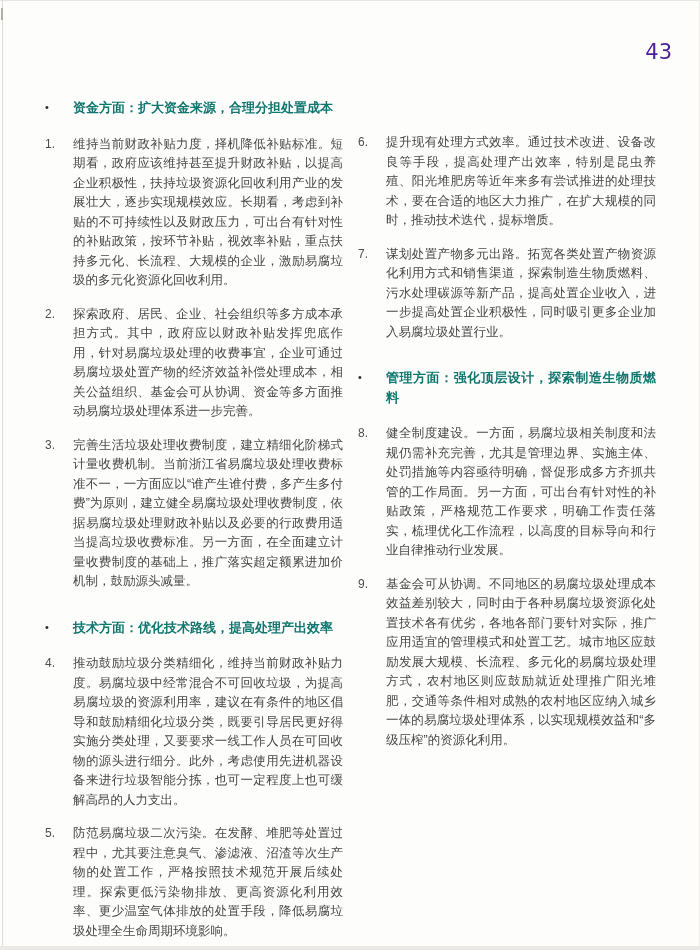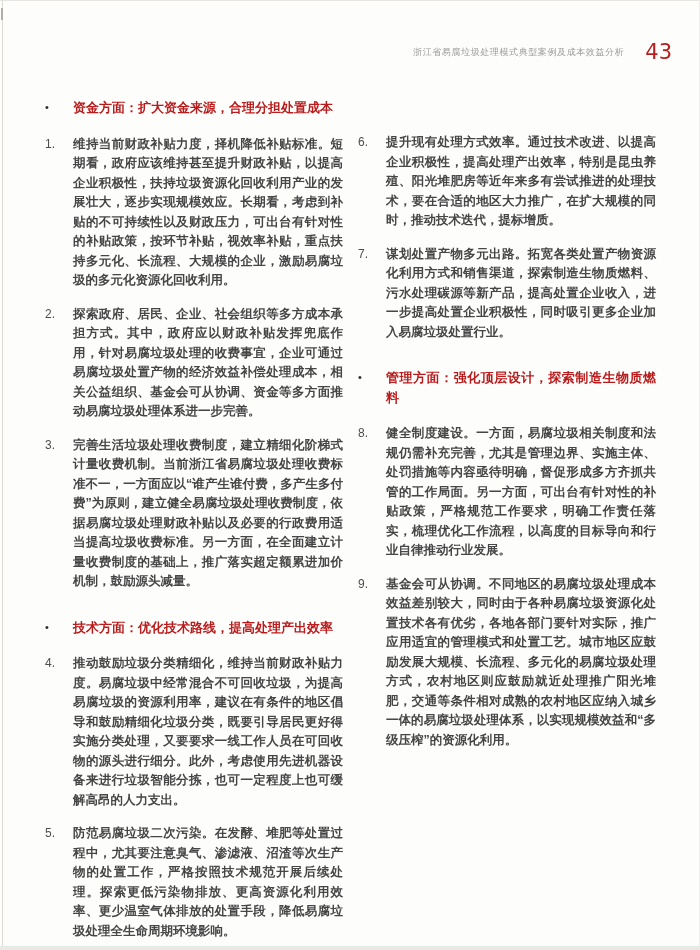--- a/index.html
+++ b/index.html
@@ -15,55 +15,54 @@
   
   .edge-left   { position:absolute; left:2px; top:0; width:1px; height:950px; background:#dcdbd6; }
   .edge-left-dark { position:absolute; left:1px; top:8px; width:2px; height:12px; background:#b2afa7; }
   .edge-bottom { position:absolute; left:0; bottom:0; width:700px; height:4px; background:#eae9e5; }
   .edge-top    { position:absolute; left:0; top:0; width:700px; height:1px; background:#e7e6e2; }
   .edge-right  { position:absolute; right:0; top:0; width:1px; height:950px; background:#eeede9; }
 
   
   .header { position:absolute; top:42px; right:28px; display:flex; align-items:center; }
   .header-title { font-size:9px; color:#9b9b9b; letter-spacing:0.6px; }
-  .page-num { font-size:21px; color:#b91c1c; margin-left:21px; line-height:1; font-family:"DejaVu Sans",sans-serif; }
+  .page-num { font-size:21px; color:#4c1d95; margin-left:21px; line-height:1; font-family:"DejaVu Sans",sans-serif; }
 
   
   .col { position:absolute; width:298px; display:flex; flex-direction:column; }
   .col-left  { left:45px;  top:98px;  }
   .col-right { left:358px; top:133px; }
 
   .block { display:flex; margin-bottom:14px; }
   .block.heading { margin-top:12px; margin-bottom:17px; }
   .col > .block:first-child { margin-top:0; }
 
   .num, .bullet {
     flex:0 0 28px; width:28px;
     font-size:12px; line-height:19.5px; color:#4d4d4d;
   }
   .bullet { color:#262626; font-size:11px; }
   .txt {
     flex:1; font-size:12.5px; line-height:19.5px; color:#464646;
-    text-align:justify; text-justify:inter-ideograph;font-weight:bold;
+    text-align:justify; text-justify:inter-ideograph;
   }
-  .heading .txt { font-weight:bold; color:#b91c1c; font-size:13px; }
+  .heading .txt { font-weight:bold; color:#0f766e; font-size:13px; }
 </style>
 </head>
 <body>
 
 <div class="page">
 
   <div class="edge-top"></div>
   <div class="edge-left"></div>
   <div class="edge-left-dark"></div>
   <div class="edge-right"></div>
   <div class="edge-bottom"></div>
 
   <div class="header">
-    <span class="header-title">浙江省易腐垃圾处理模式典型案例及成本效益分析</span>
     <span class="page-num">43</span>
   </div>
 
   <div class="col col-left">
 
     <div class="block heading">
       <span class="bullet">•</span>
       <div class="txt">资金方面：扩大资金来源，合理分担处置成本</div>
     </div>
 
@@ -96,21 +95,21 @@
       <span class="num">5.</span>
       <div class="txt">防范易腐垃圾二次污染。在发酵、堆肥等处置过程中，尤其要注意臭气、渗滤液、沼渣等次生产物的处置工作，严格按照技术规范开展后续处理。探索更低污染物排放、更高资源化利用效率、更少温室气体排放的处置手段，降低易腐垃圾处理全生命周期环境影响。</div>
     </div>
 
   </div>
 
   <div class="col col-right">
 
     <div class="block">
       <span class="num">6.</span>
-      <div class="txt">提升现有处理方式效率。通过技术改进、以提高企业积极性，提高处理产出效率，特别是昆虫养殖、阳光堆肥房等近年来多有尝试推进的处理技术，要在合适的地区大力推广，在扩大规模的同时，推动技术迭代，提标增质。</div>
+      <div class="txt">提升现有处理方式效率。通过技术改进、设备改良等手段，提高处理产出效率，特别是昆虫养殖、阳光堆肥房等近年来多有尝试推进的处理技术，要在合适的地区大力推广，在扩大规模的同时，推动技术迭代，提标增质。</div>
     </div>
 
     <div class="block">
       <span class="num">7.</span>
       <div class="txt">谋划处置产物多元出路。拓宽各类处置产物资源化利用方式和销售渠道，探索制造生物质燃料、污水处理碳源等新产品，提高处置企业收入，进一步提高处置企业积极性，同时吸引更多企业加入易腐垃圾处置行业。</div>
     </div>
 
     <div class="block heading">
       <span class="bullet">•</span>
       <div class="txt">管理方面：强化顶层设计，探索制造生物质燃料</div>

